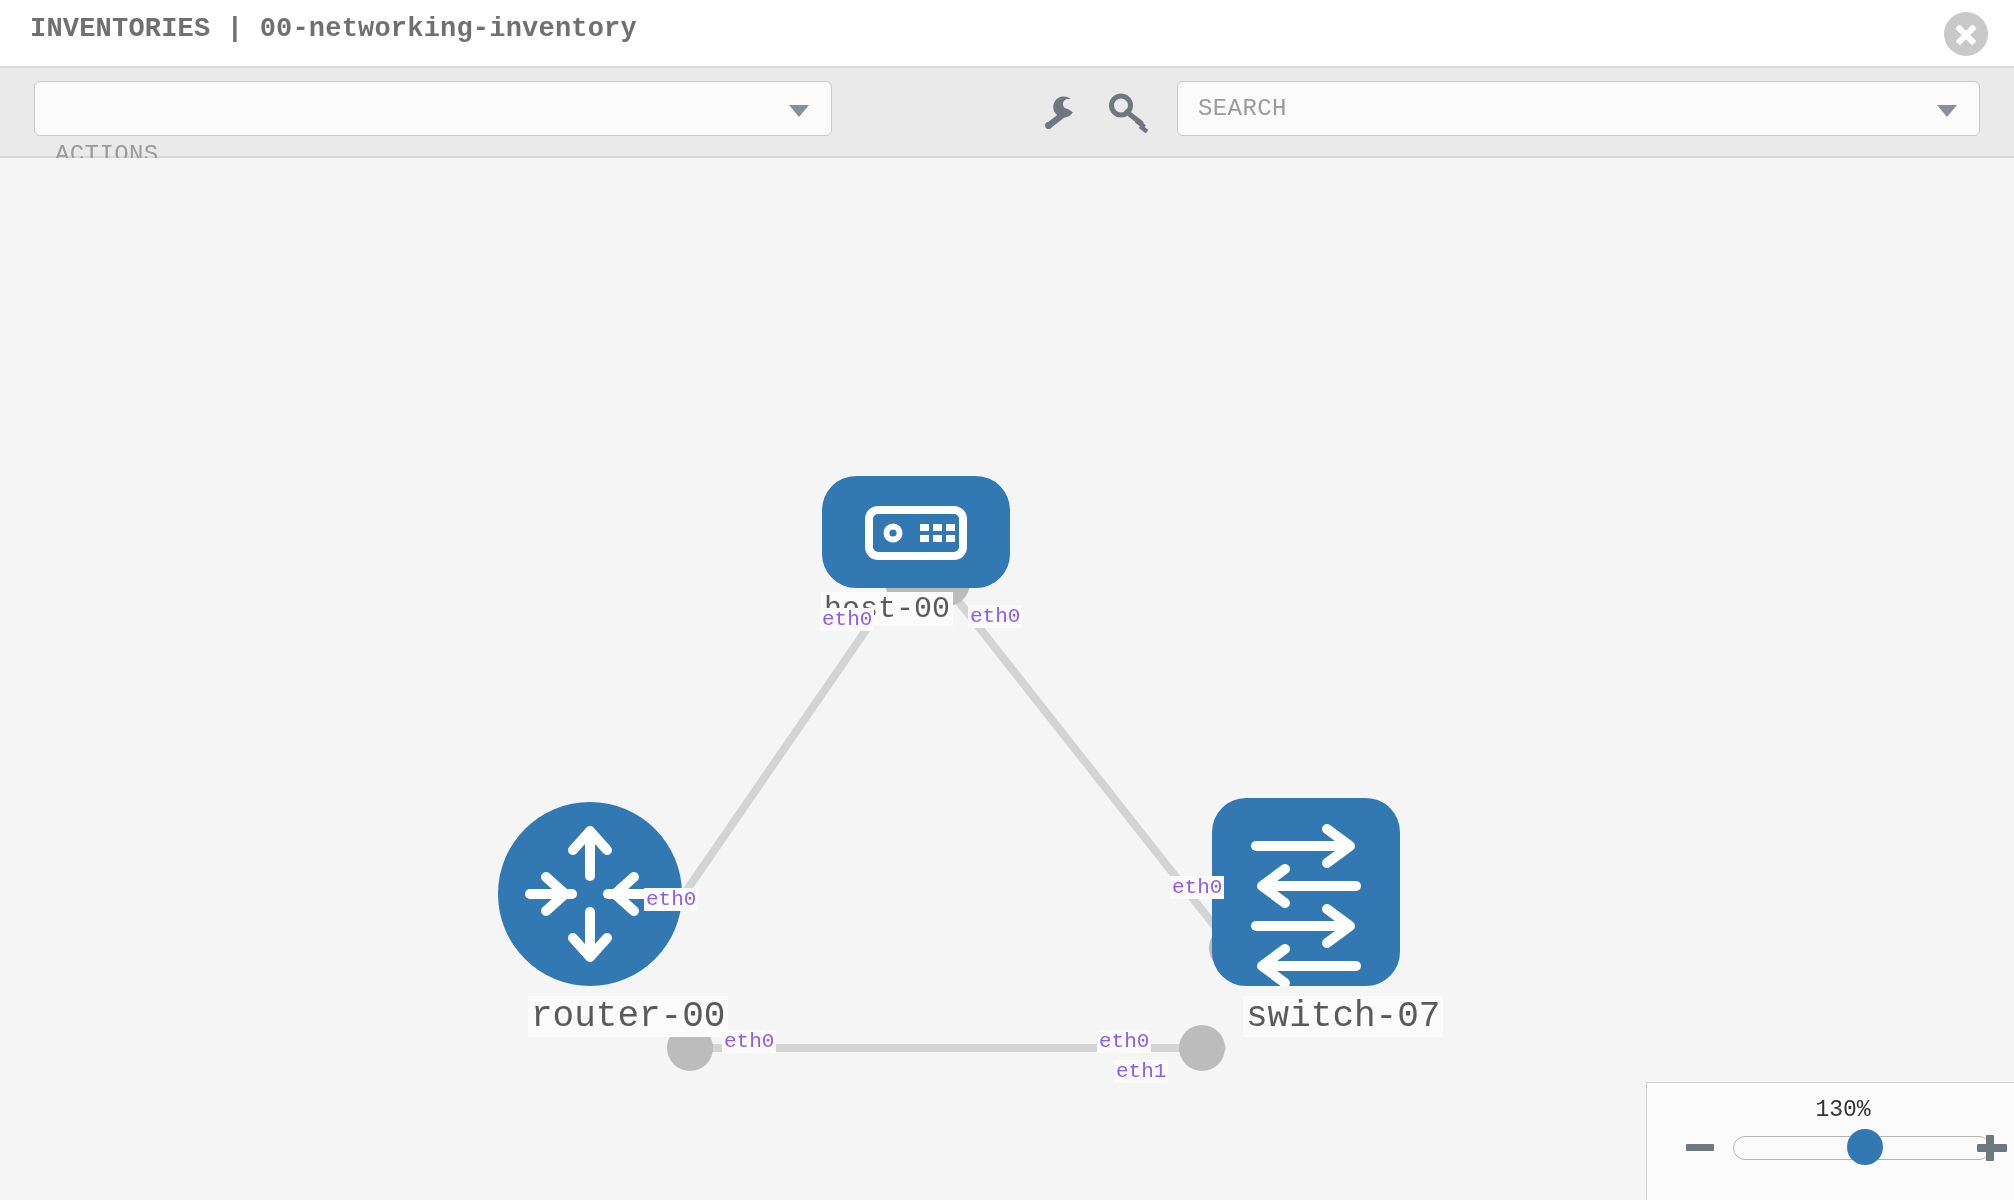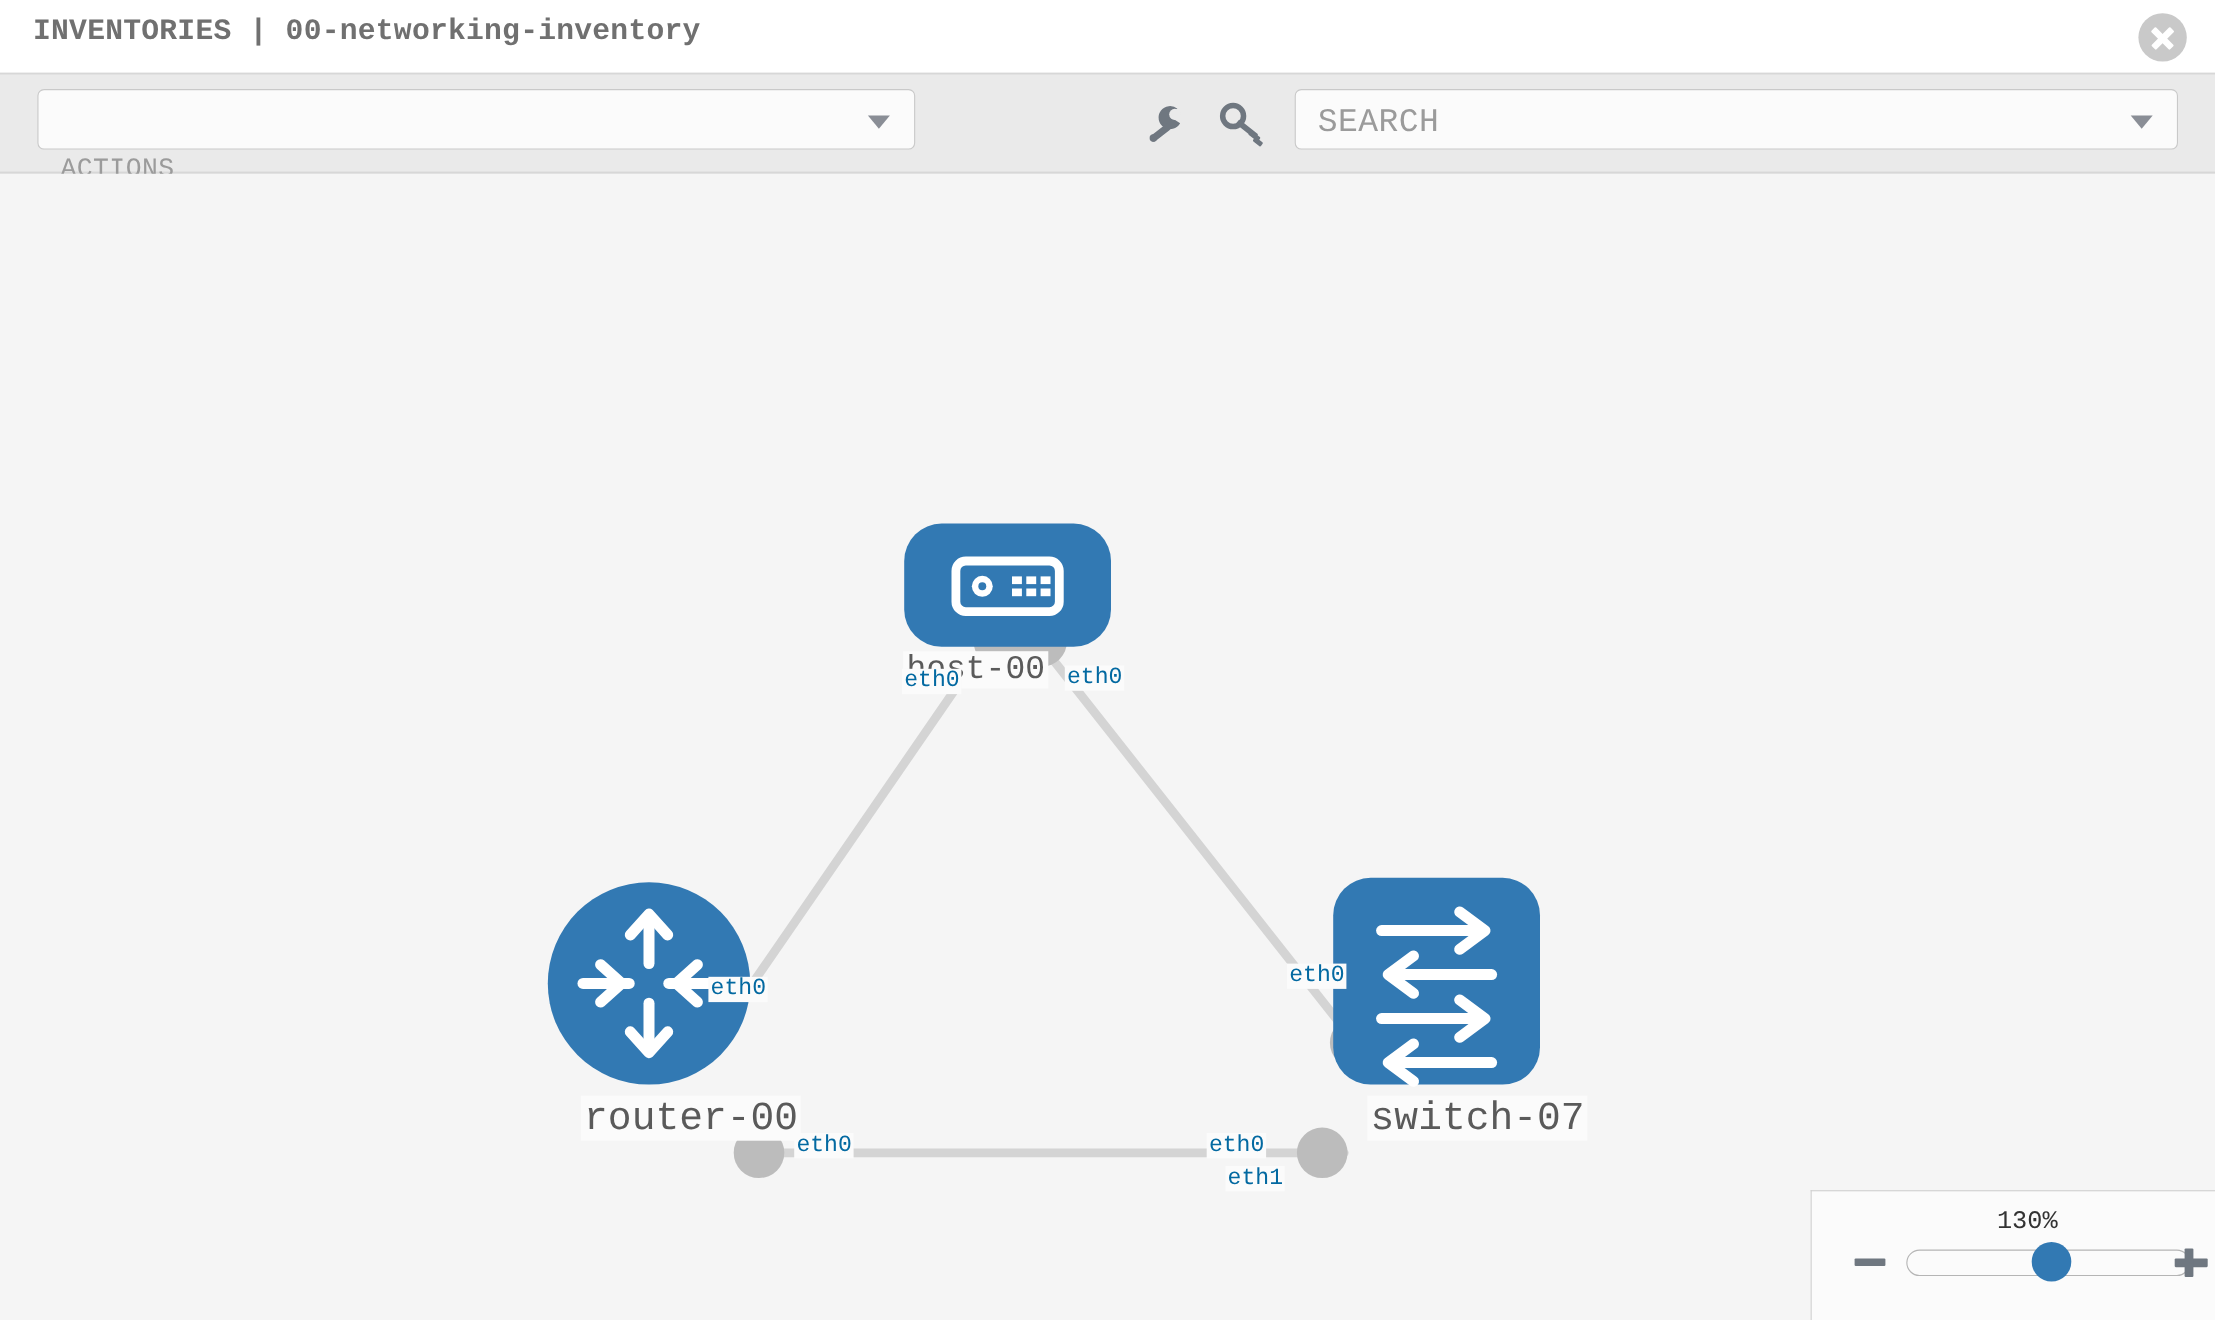--- a/index.html
+++ b/index.html
@@ -125,21 +125,21 @@
     background: #fbfbfb;
     border: 1px solid #c9c9c9;
     border-radius: 6px;
     box-sizing: border-box;
     cursor: text;
   }
   .search-label {
     position: absolute;
     left: 20px;
     top: 13px;
-    font-size: 30px;
+    font-size: 24px;
     color: #9b9b9b;
     letter-spacing: 0.4px;
   }
 
   
   .canvas {
     position: absolute;
     left: 0; top: 158px;
     width: 2014px;
     height: 1042px;
@@ -158,21 +158,21 @@
     position: absolute;
     font-size: 36px;
     color: #5a5a5a;
     background: #fbfbfb;
     padding: 0 3px;
     white-space: nowrap;
   }
   .iface-label {
     position: absolute;
     font-size: 21px;
-    color: #0369a1;
+    color: #8b5cf6;
     background: #fbfbfb;
     padding: 0 2px;
     white-space: nowrap;
   }
 
   
   .zoom-panel {
     position: absolute;
     left: 1622px;
     top: 1082px;

